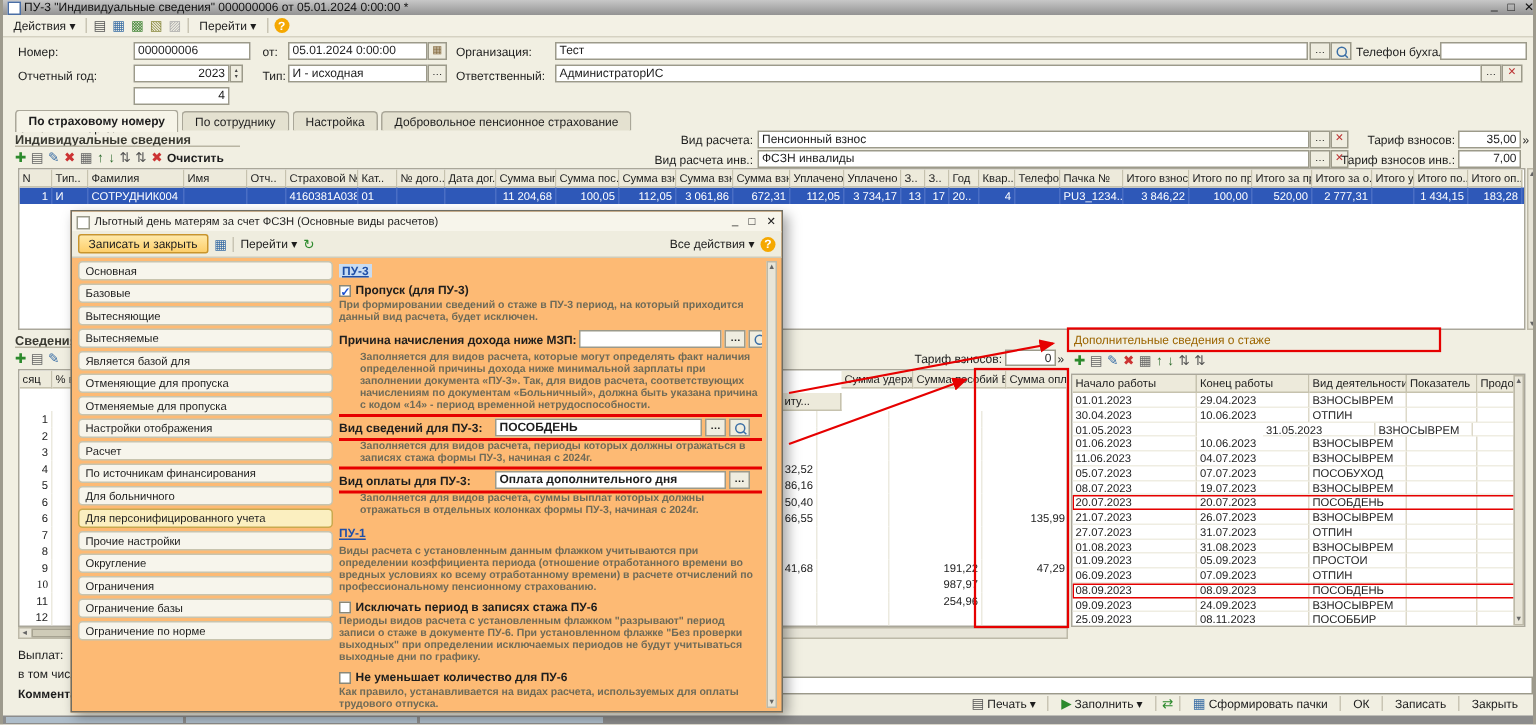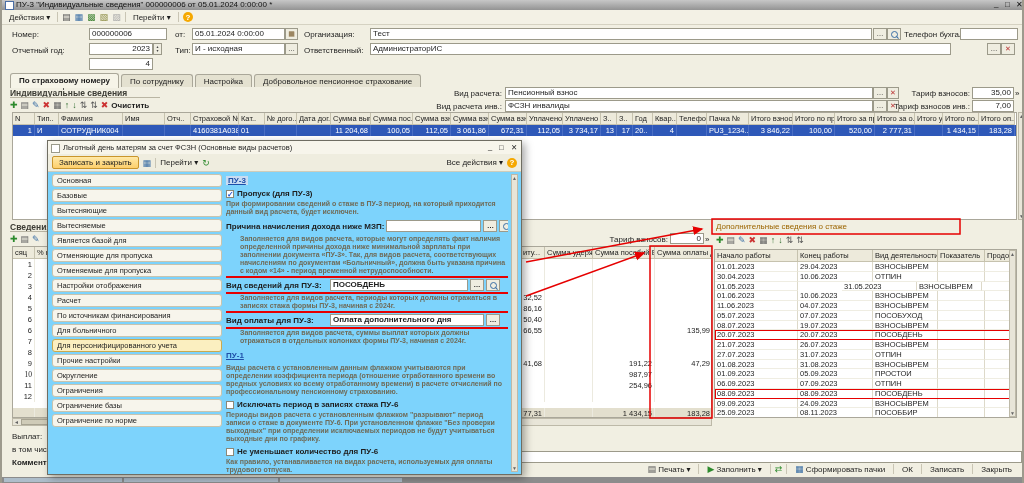--- a/index.html
+++ b/index.html
@@ -51,21 +51,21 @@
   .vscroll{position:absolute;width:7px;background:#E8E5D8;border:1px solid #bdb9a8;box-sizing:border-box;
      display:flex;flex-direction:column;justify-content:space-between;align-items:center;font-size:5px;color:#666;}
   .hscroll{position:absolute;height:8px;background:#E8E5D8;border:1px solid #bdb9a8;box-sizing:border-box;
      display:flex;align-items:center;font-size:5px;color:#666;gap:2px;padding:0 1px;}
   .thumb{background:#CFCBB8;border:1px solid #a7a392;}
   .btnbar{position:absolute;display:flex;align-items:center;gap:4px;font-size:8px;}
   .fbtn{display:flex;align-items:center;gap:2px;padding:0 4px;white-space:nowrap;}
   .strip{position:absolute;left:0;top:477px;width:1024px;height:6px;background:#8c8c8c;}
   .stripseg{position:absolute;top:1px;height:4px;background:#aebdca;}
   
-  .dialog{position:absolute;left:45px;top:140px;width:475px;height:335px;background:#7dd3fc;
+  .dialog{position:absolute;left:45px;top:140px;width:475px;height:335px;background:#fdba74;
      border:1px solid #6f6d62;box-shadow:3px 3px 8px rgba(0,0,0,.35);z-index:50;box-sizing:border-box;overflow:hidden;}
   .dtbar{position:absolute;left:0;top:0;right:0;height:13px;background:#F7F5EB;border-bottom:1px solid #d8d5c5;
      display:flex;align-items:center;font-size:7.5px;}
   .dtool{position:absolute;left:0;top:13px;right:0;height:18px;background:#EFEDDF;border-bottom:1px solid #cfccba;
      display:flex;align-items:center;gap:4px;padding:0 4px;box-sizing:border-box;}
   .savebtn{background:linear-gradient(#FFE9A8,#FDCF6B);border:1px solid #C9952C;border-radius:2px;
      padding:1px 6px;font-size:8px;white-space:nowrap;}
   .dnav{position:absolute;left:4px;top:33px;width:170px;}
   .navitem{background:#F7F5EC;border:1px solid #c8c4ae;border-radius:3px;margin-bottom:2px;
      font-size:7.5px;line-height:11px;height:11px;padding:0 4px;white-space:nowrap;overflow:hidden;}
@@ -132,21 +132,21 @@
   <span class="lbl" style="left:10px;top:46px;">Отчетный год:</span>
   <span class="in r" style="left:87px;top:43px;width:64px;">2023</span>
   <span class="spin" style="left:151px;top:43px;">
       <span>▴</span>
       <span>▾</span>
     </span>
   <span class="lbl" style="left:173px;top:46px;">Тип:</span>
   <span class="in" style="left:190px;top:43px;width:93px;">И - исходная</span>
   <span class="sbtn" style="left:283px;top:43px;width:13px;">…</span>
   <span class="lbl" style="left:302px;top:46px;">Ответственный:</span>
-  <span class="in" style="left:368px;top:43px;width:581px;">АдминистраторИС</span>
+  <span class="in" style="left:368px;top:43px;width:632px;">АдминистраторИС</span>
   <span class="sbtn" style="left:985px;top:43px;width:14px;">…</span>
   <span class="sbtn" style="left:999px;top:43px;width:14px;color:#b33;">✕</span>
 
   <span class="lbl" style="left:10px;top:61px;margin-top:20px;">Отчетный квартал:</span>
   <span class="in r" style="left:87px;top:58px;width:64px;">4</span>
 
   <div class="tabstrip" id="tabstrip">
       <div class="tab on">По страховому номеру</div>
       <div class="tab">По сотруднику</div>
       <div class="tab">Настройка</div>
@@ -263,21 +263,21 @@
   </div>
   <span class="lbl" style="left:600px;top:235px;width:66px;text-align:right;">Тариф взносов:</span>
   <span class="in r" style="left:668px;top:233px;width:34px;height:11px;">0</span>
   <span class="lbl" style="left:703px;top:235px;">»</span>
 
   <div class="grid small" style="left:10px;top:246px;width:700px;height:172px;">
     <div class="thead">
         <div class="hcell" style="width: 22px;">сяц</div>
         <div class="hcell" style="width: 24px;">% вз..</div>
         <div class="hcell" style="width: 462px;"></div>
-        <div class="hcell" style="width: 24px;">иту...</div>
+        <div class="hcell" style="width: 40px; margin-top: 15px;">иту...</div>
         <div class="hcell" style="width: 48px;">Сумма удержа...</div>
         <div class="hcell" style="width: 62px;">Сумма пособий БИР</div>
         <div class="hcell" style="width: 58px;">Сумма оплаты ДСД</div>
       </div>
     <div>
         <div class="trow">
           <div class="tcell" style="width: 22px; text-align: right;">1</div>
           <div class="tcell" style="width: 24px; text-align: right;">35</div>
           <div class="tcell" style="width: 462px;"></div>
           <div class="tcell" style="width: 24px; text-align: right;"></div>

